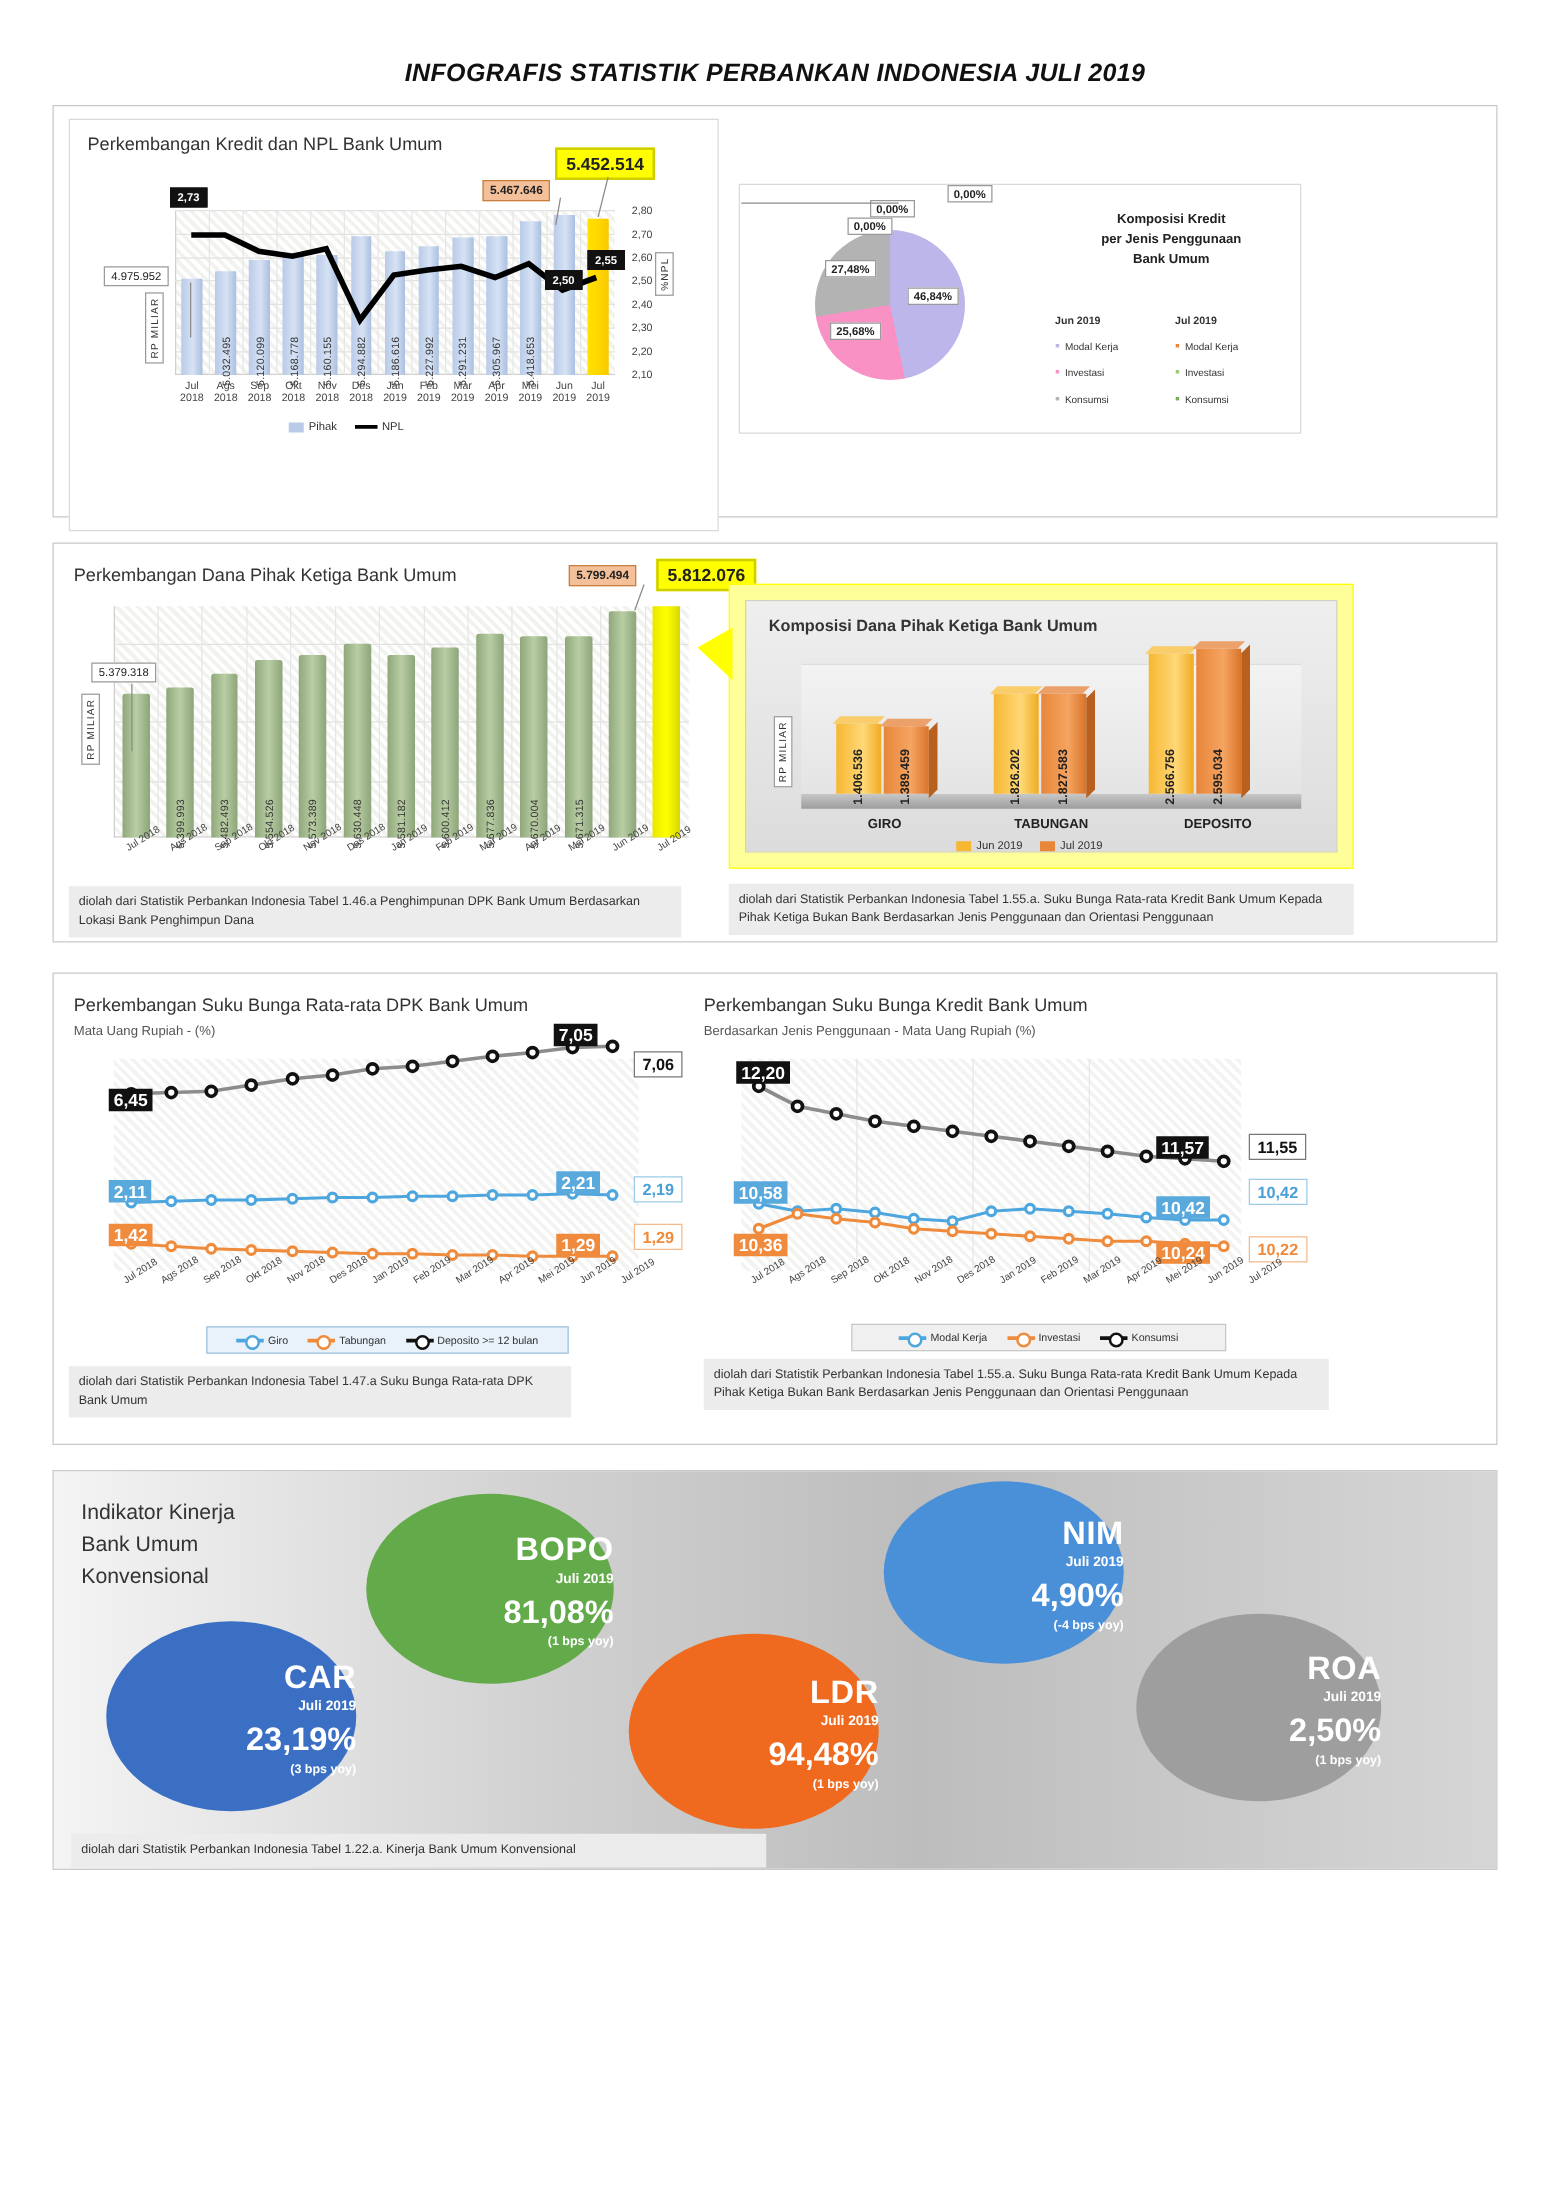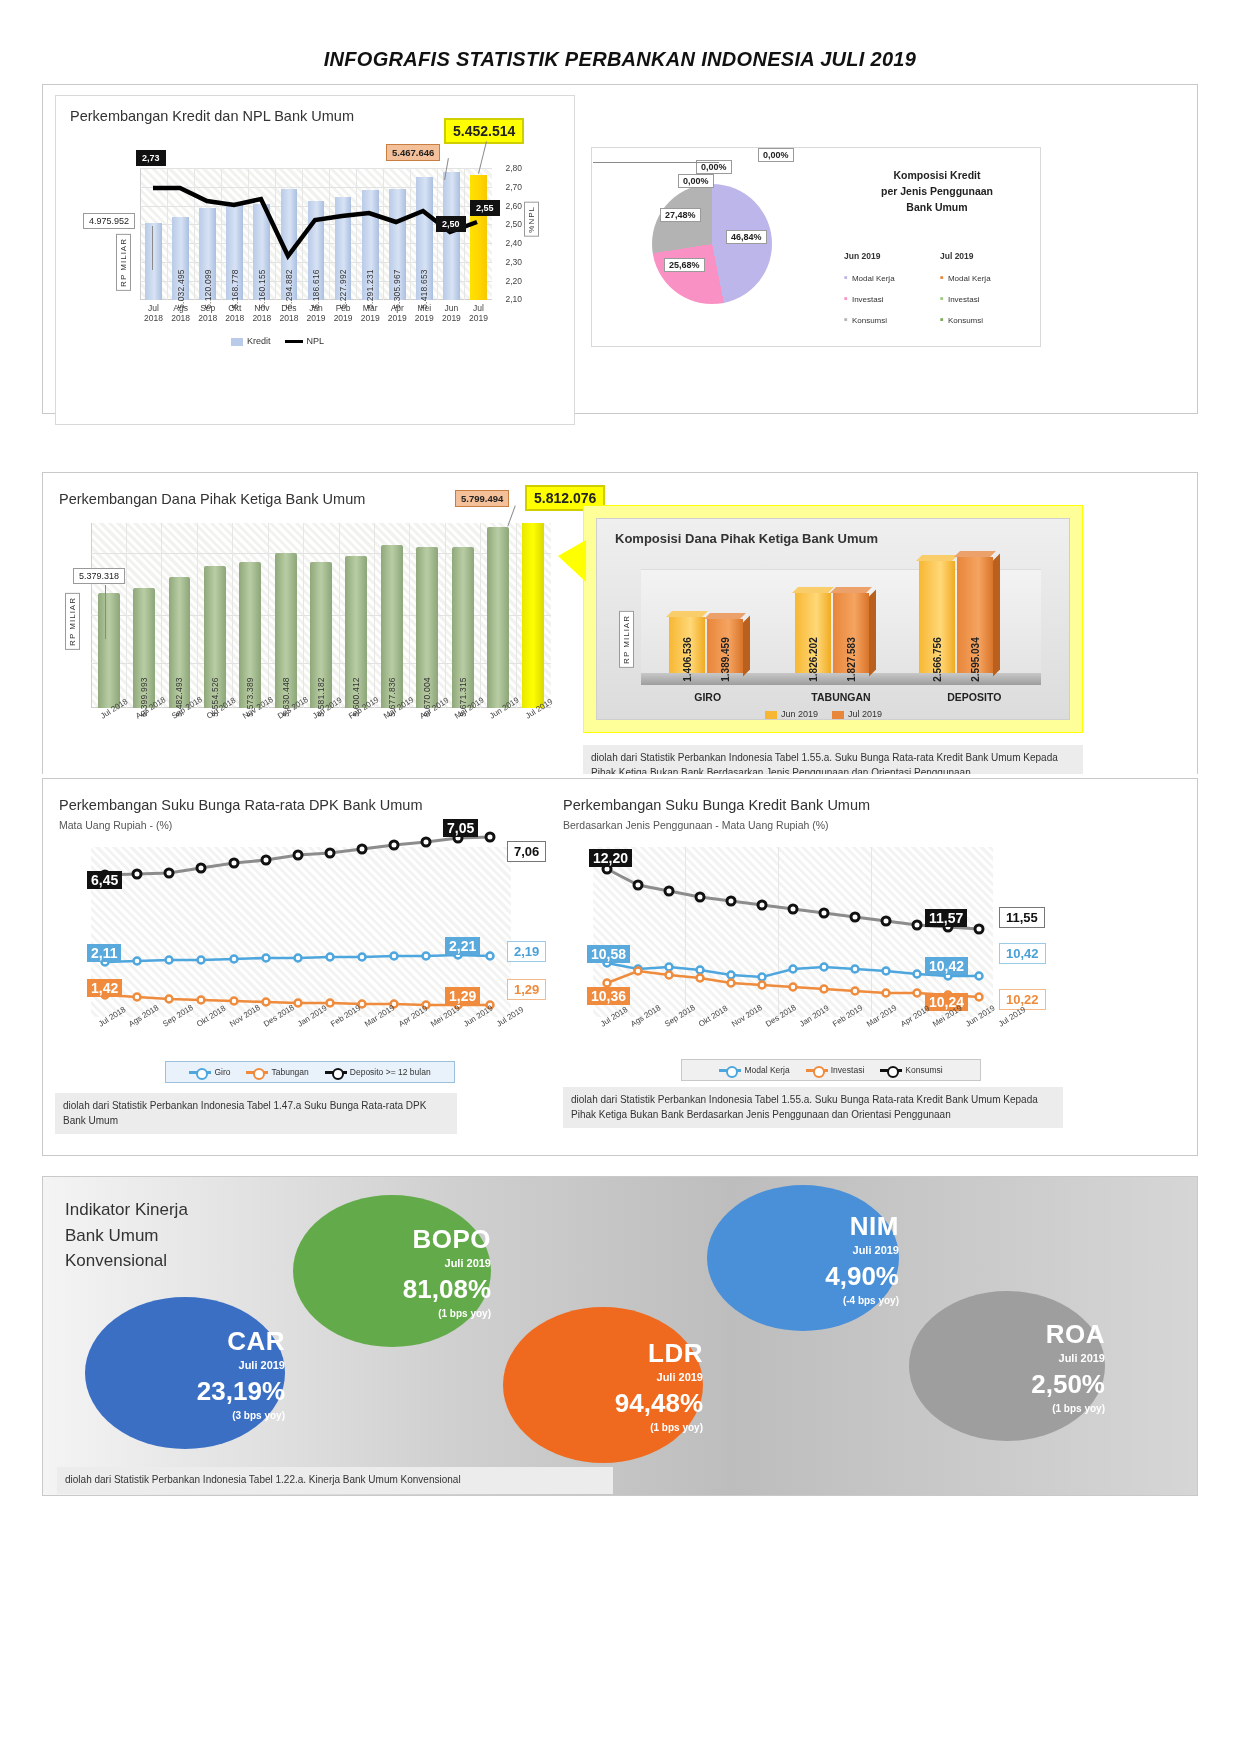--- a/index.html
+++ b/index.html
@@ -258,21 +258,21 @@
       <span>Jan<br>2019</span>
       <span>Feb<br>2019</span>
       <span>Mar<br>2019</span>
       <span>Apr<br>2019</span>
       <span>Mei<br>2019</span>
       <span>Jun<br>2019</span>
       <span>Jul<br>2019</span>
     </div>
 
     <div class="legend" style="left:175px;top:240px;">
-      <span><i class="sw" style="background:#b9cbe8"></i><b style="font-weight:normal">Kredit</b></span>
+      <span><i class="sw" style="background:#b9cbe8"></i><b style="font-weight:normal">Pihak</b></span>
       <span><i class="ln" style="background:#000"></i><b style="font-weight:normal">NPL</b></span>
     </div>
 
   </div>
 
   <div class="card" style="left:548px;top:62px;width:450px;height:200px;">
     <div class="pie" style="left:60px;top:36px;width:120px;height:120px;
       background:conic-gradient(#bdb6ea 0turn 0.4684turn, #fa91c4 0.4684turn 0.7252turn, #b3b3b3 0.7252turn 1turn);"></div>
     <div class="pie-lbl" style="left:134px;top:82px;">46,84%</div>
     <div class="pie-lbl" style="left:72px;top:110px;">25,68%</div>
@@ -296,21 +296,21 @@
     <div class="pie-legend" style="left:348px;top:100px;">
       <div class="hd">Jul 2019</div>
       <div class="it" style="color:#e8863a"><span style="color:#333">Modal Kerja</span></div>
       <div class="it" style="color:#9ec97a"><span style="color:#333">Investasi</span></div>
       <div class="it" style="color:#7aab5a"><span style="color:#333">Konsumsi</span></div>
     </div>
   </div>
  </div>
 </div>
 
-<div class="panel" style="top:434px;height:320px;margin-top:38px;">
+<div class="panel" style="top:434px;height:320px;">
  <div class="panel-inner">
   <div class="chart-title" style="position:absolute;left:16px;top:18px;">Perkembangan Dana Pihak Ketiga Bank Umum</div>
 
   <div class="plot" style="left:48px;top:50px;width:460px;height:185px;">
     <div class="hatch"></div>
     <div class="gridline" style="top:30px"></div>
         <div class="gridline" style="top:92px"></div>
     <div class="gridline" style="top:140px"></div>
     <div class="vgrid" style="left:35px"></div>
         <div class="vgrid" style="left:70px"></div>
@@ -405,20 +405,21 @@
         <span>Des 2018</span>
     <span>Jan 2019</span>
         <span>Feb 2019</span>
     <span>Mar 2019</span>
         <span>Apr 2019</span>
     <span>Mei 2019</span>
         <span>Jun 2019</span>
     <span>Jul 2019</span>
   </div>
 
+  <div class="source" style="left:12px;top:274px;width:490px;">diolah dari Statistik Perbankan Indonesia Tabel 1.46.a Penghimpunan DPK Bank Umum Berdasarkan Lokasi Bank Penghimpun Dana</div>
 
   <div class="yellowbox" style="left:540px;top:32px;width:500px;height:228px;">
     <div style="position:absolute;left:-26px;top:34px;width:0;height:0;border-top:16px solid transparent;border-bottom:26px solid transparent;border-right:28px solid #ffff00;"></div>
     <div class="ybox-inner" style="left:12px;top:12px;right:12px;bottom:12px;">
       <div class="chart-title" style="position:absolute;left:18px;top:12px;font-weight:bold;font-size:13px;">Komposisi Dana Pihak Ketiga Bank Umum</div>
 
       <div class="axis-y-title" style="left:22px;top:92px;">RP MILIAR</div>
 
       <div class="b3d-floor" style="left:44px;bottom:34px;width:400px;height:12px;"></div>
       <div style="position:absolute;left:44px;bottom:46px;width:400px;height:104px;background:linear-gradient(to bottom,#f3f3f3,#e4e4e4);border-top:1px solid #ddd;"></div>

